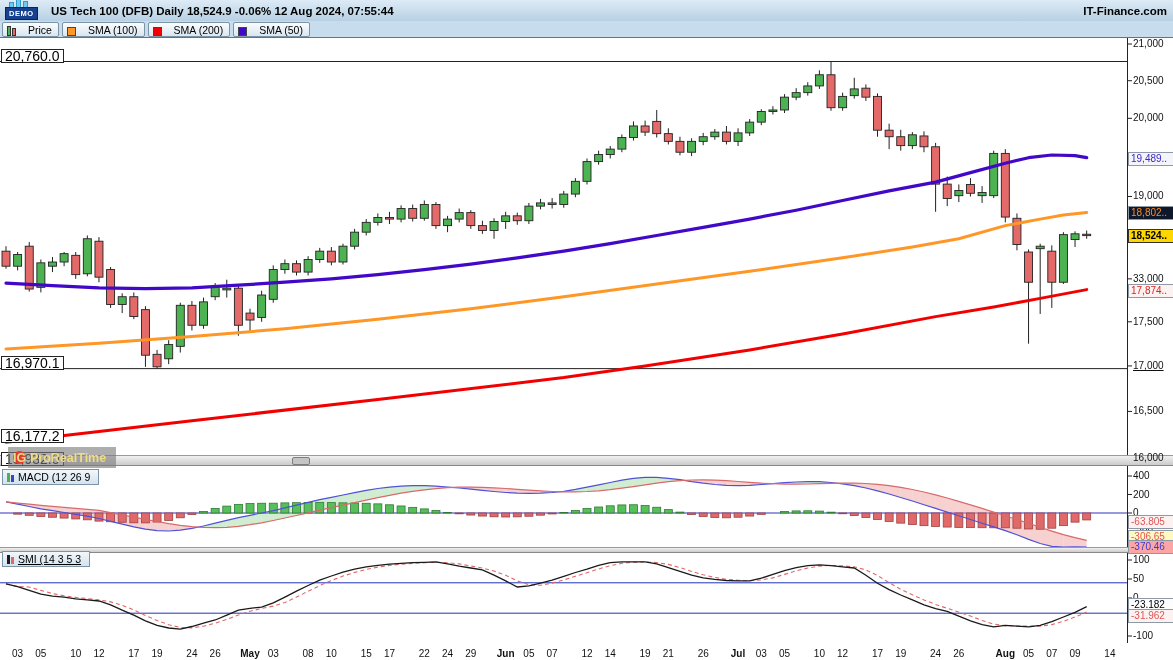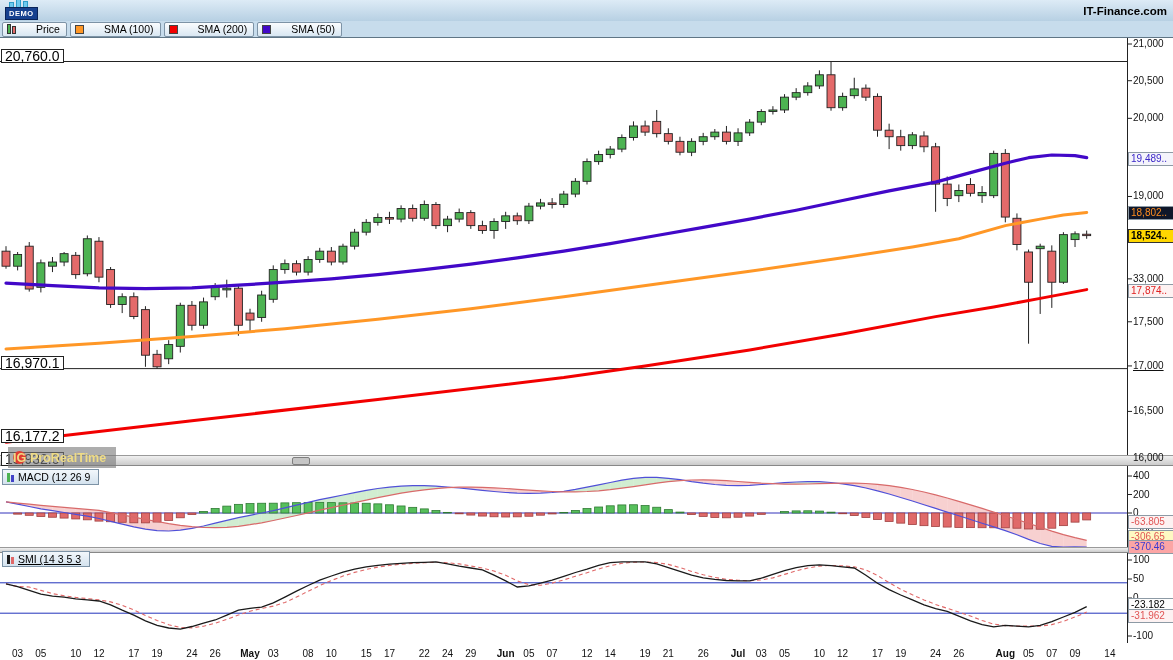--- a/index.html
+++ b/index.html
@@ -14,21 +14,21 @@
   .mini-candles i:nth-child(1){height:6px;}
   .mini-candles i:nth-child(2){height:9px;}
   .mini-candles i:nth-child(3){height:7px;}
   .demo-badge{position:absolute;left:0;bottom:1px;background:#16418f;color:#fff;
     font-size:7.5px;font-weight:bold;letter-spacing:.5px;padding:1px 3px;border:1px solid #0a2458;}
   .title-text{font-weight:bold;font-size:11.5px;color:#000;margin-left:8px;white-space:nowrap;}
   .brand{margin-left:auto;margin-right:6px;font-weight:bold;font-size:11.5px;color:#000;}
   .legendbar{position:absolute;left:0;top:21px;width:1173px;height:17px;background:#c7dcec;
     border-bottom:1px solid #5f7585;display:flex;align-items:center;gap:3px;padding-left:2px;
     box-sizing:border-box;z-index:10;}
-  .ltab{display:flex;align-items:center;gap:20px;background:linear-gradient(#fafcfe,#d9e7f2);
+  .ltab{display:flex;align-items:flex-end;gap:12px;background:linear-gradient(#fafcfe,#d9e7f2);
     border:1px solid #7d93a6;border-radius:2px;height:13px;padding:0 6px 0 4px;font-size:10.5px;color:#000;}
   .icon-rect{width:9px;height:9px;border:1px solid #444;box-sizing:border-box;}
   .price-icon{display:flex;gap:1px;align-items:flex-end;height:10px;}
   .price-icon b{display:block;width:4px;height:10px;border:1px solid #333;box-sizing:border-box;}
   .price-icon b.g{background:#4db352;height:10px;}
   .price-icon b.r{background:#e46a6a;height:8px;}
   .ptab{position:absolute;left:2px;z-index:6;display:flex;align-items:center;gap:4px;
     background:linear-gradient(#f2f7fb,#d4e2ee);border:1px solid #7d93a6;height:14px;
     padding:0 8px 0 4px;font-size:10.5px;color:#000;}
   .ptab .bars{display:flex;gap:1px;align-items:flex-end;height:10px;}
@@ -62,20 +62,21 @@
 
   <div class="titlebar">
     <div class="logo-wrap">
       <div class="mini-candles">
           <i></i>
           <i></i>
           <i></i>
         </div>
       <div class="demo-badge">DEMO</div>
     </div>
+    <div class="title-text">US Tech 100 (DFB) Daily 18,524.9 -0.06% 12 Aug 2024, 07:55:44</div>
     <div class="brand">IT-Finance.com</div>
   </div>
 
   <div class="legendbar" id="legendbar">
       <div class="ltab">
         <span class="price-icon">
           <b class="g"></b>
           <b class="r"></b>
         </span>
         <span>Price</span>

